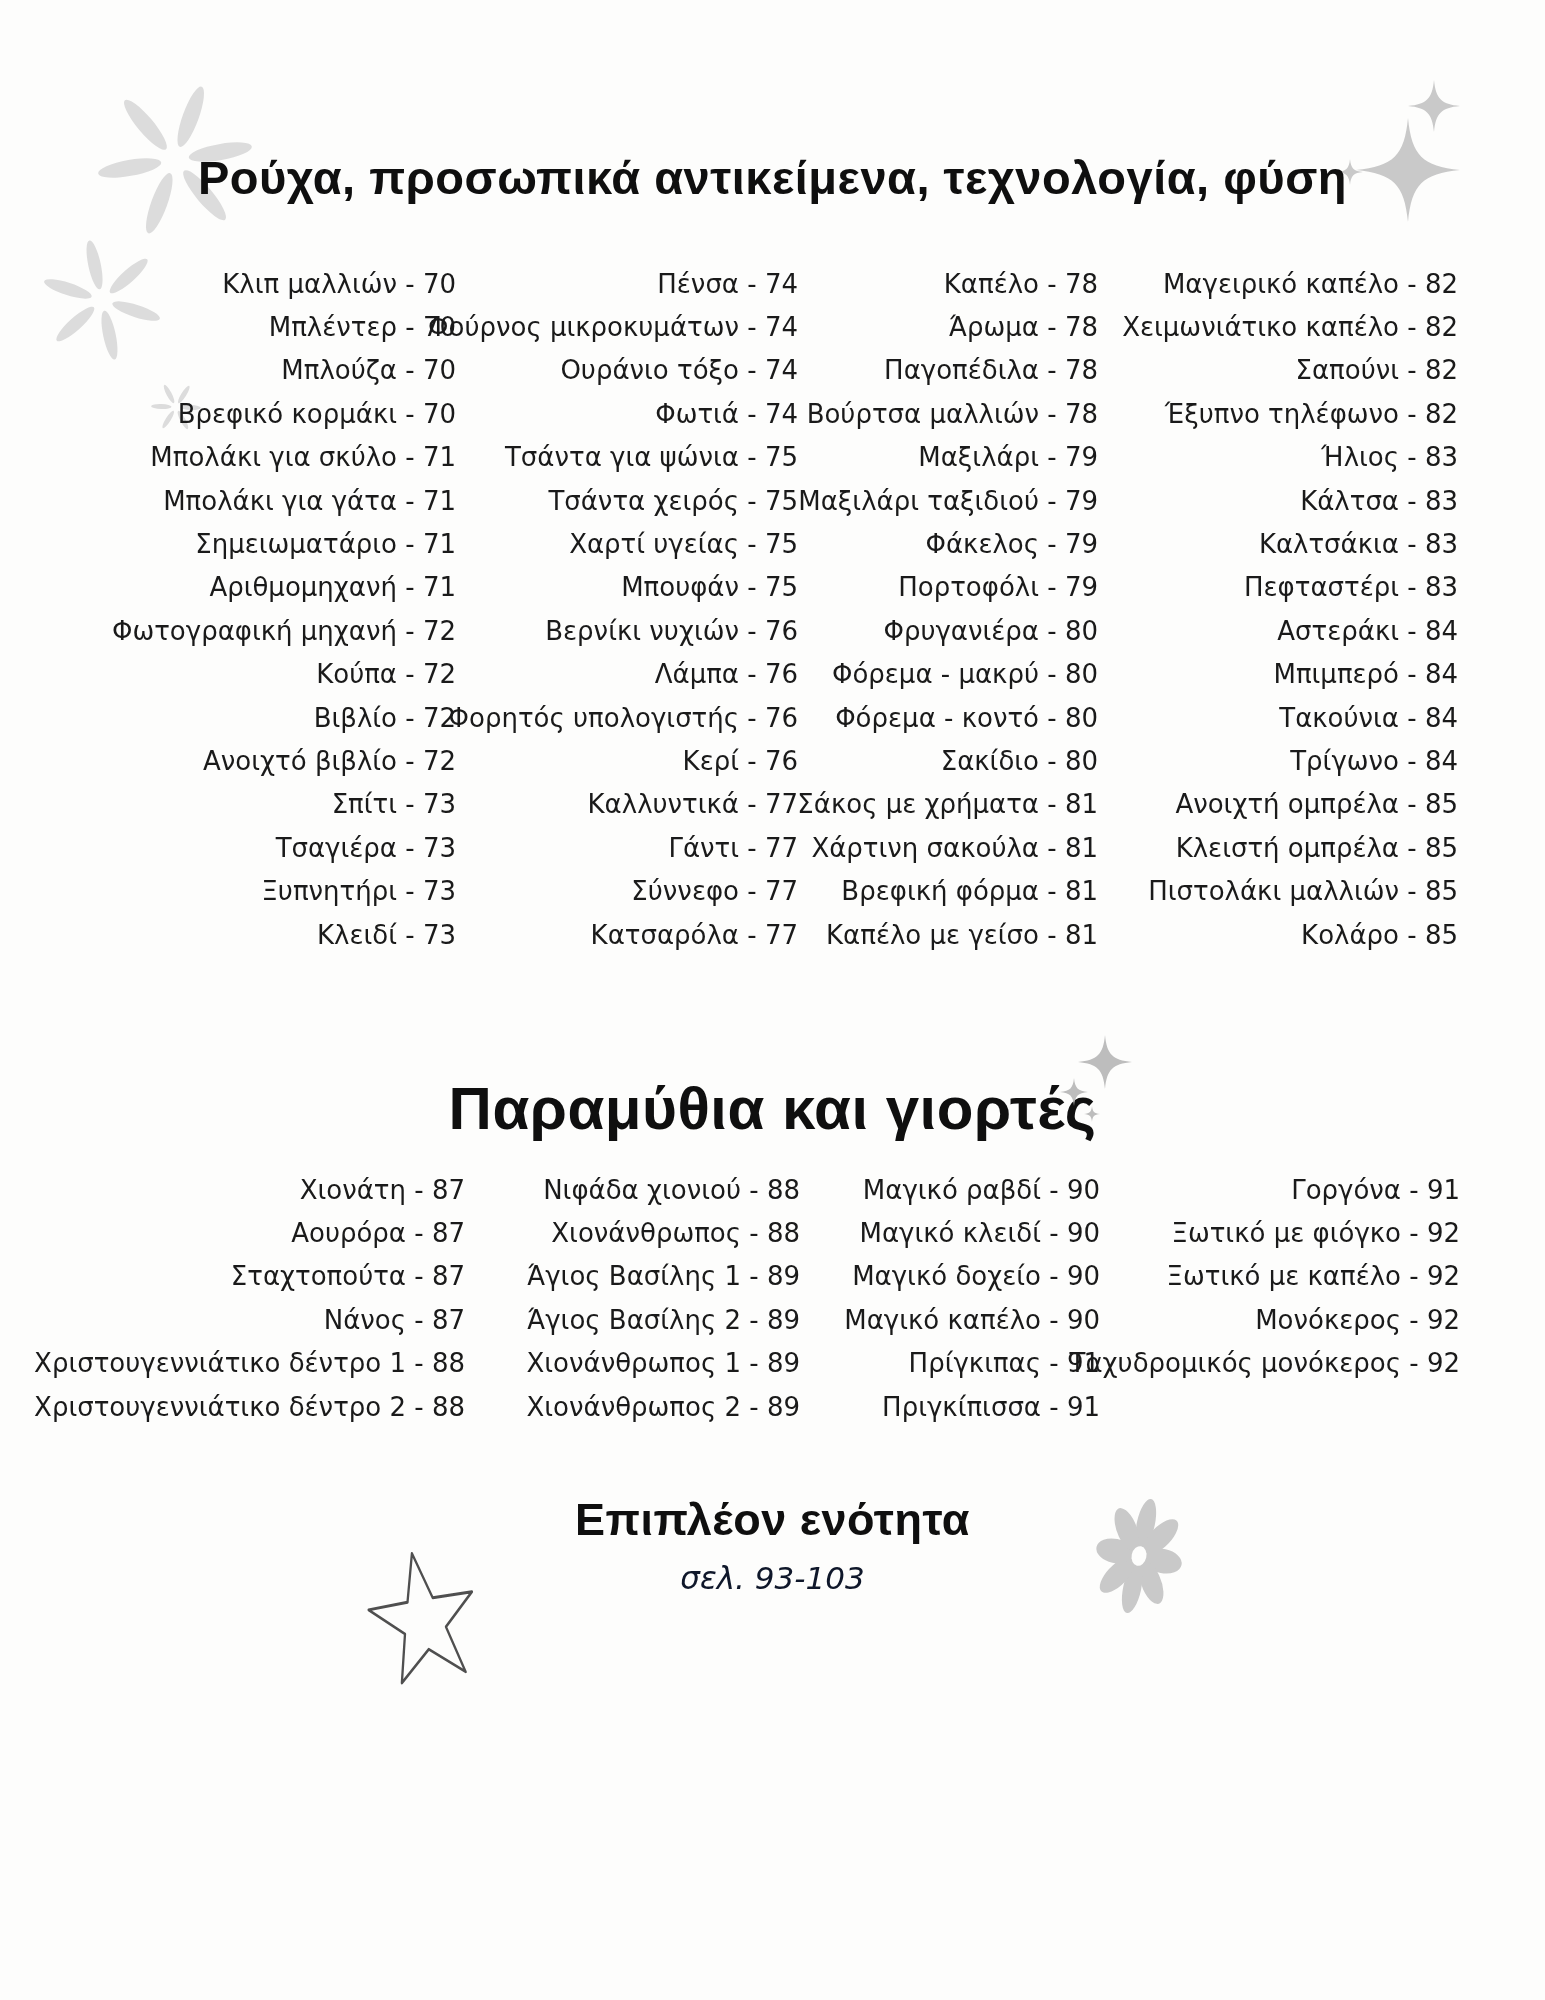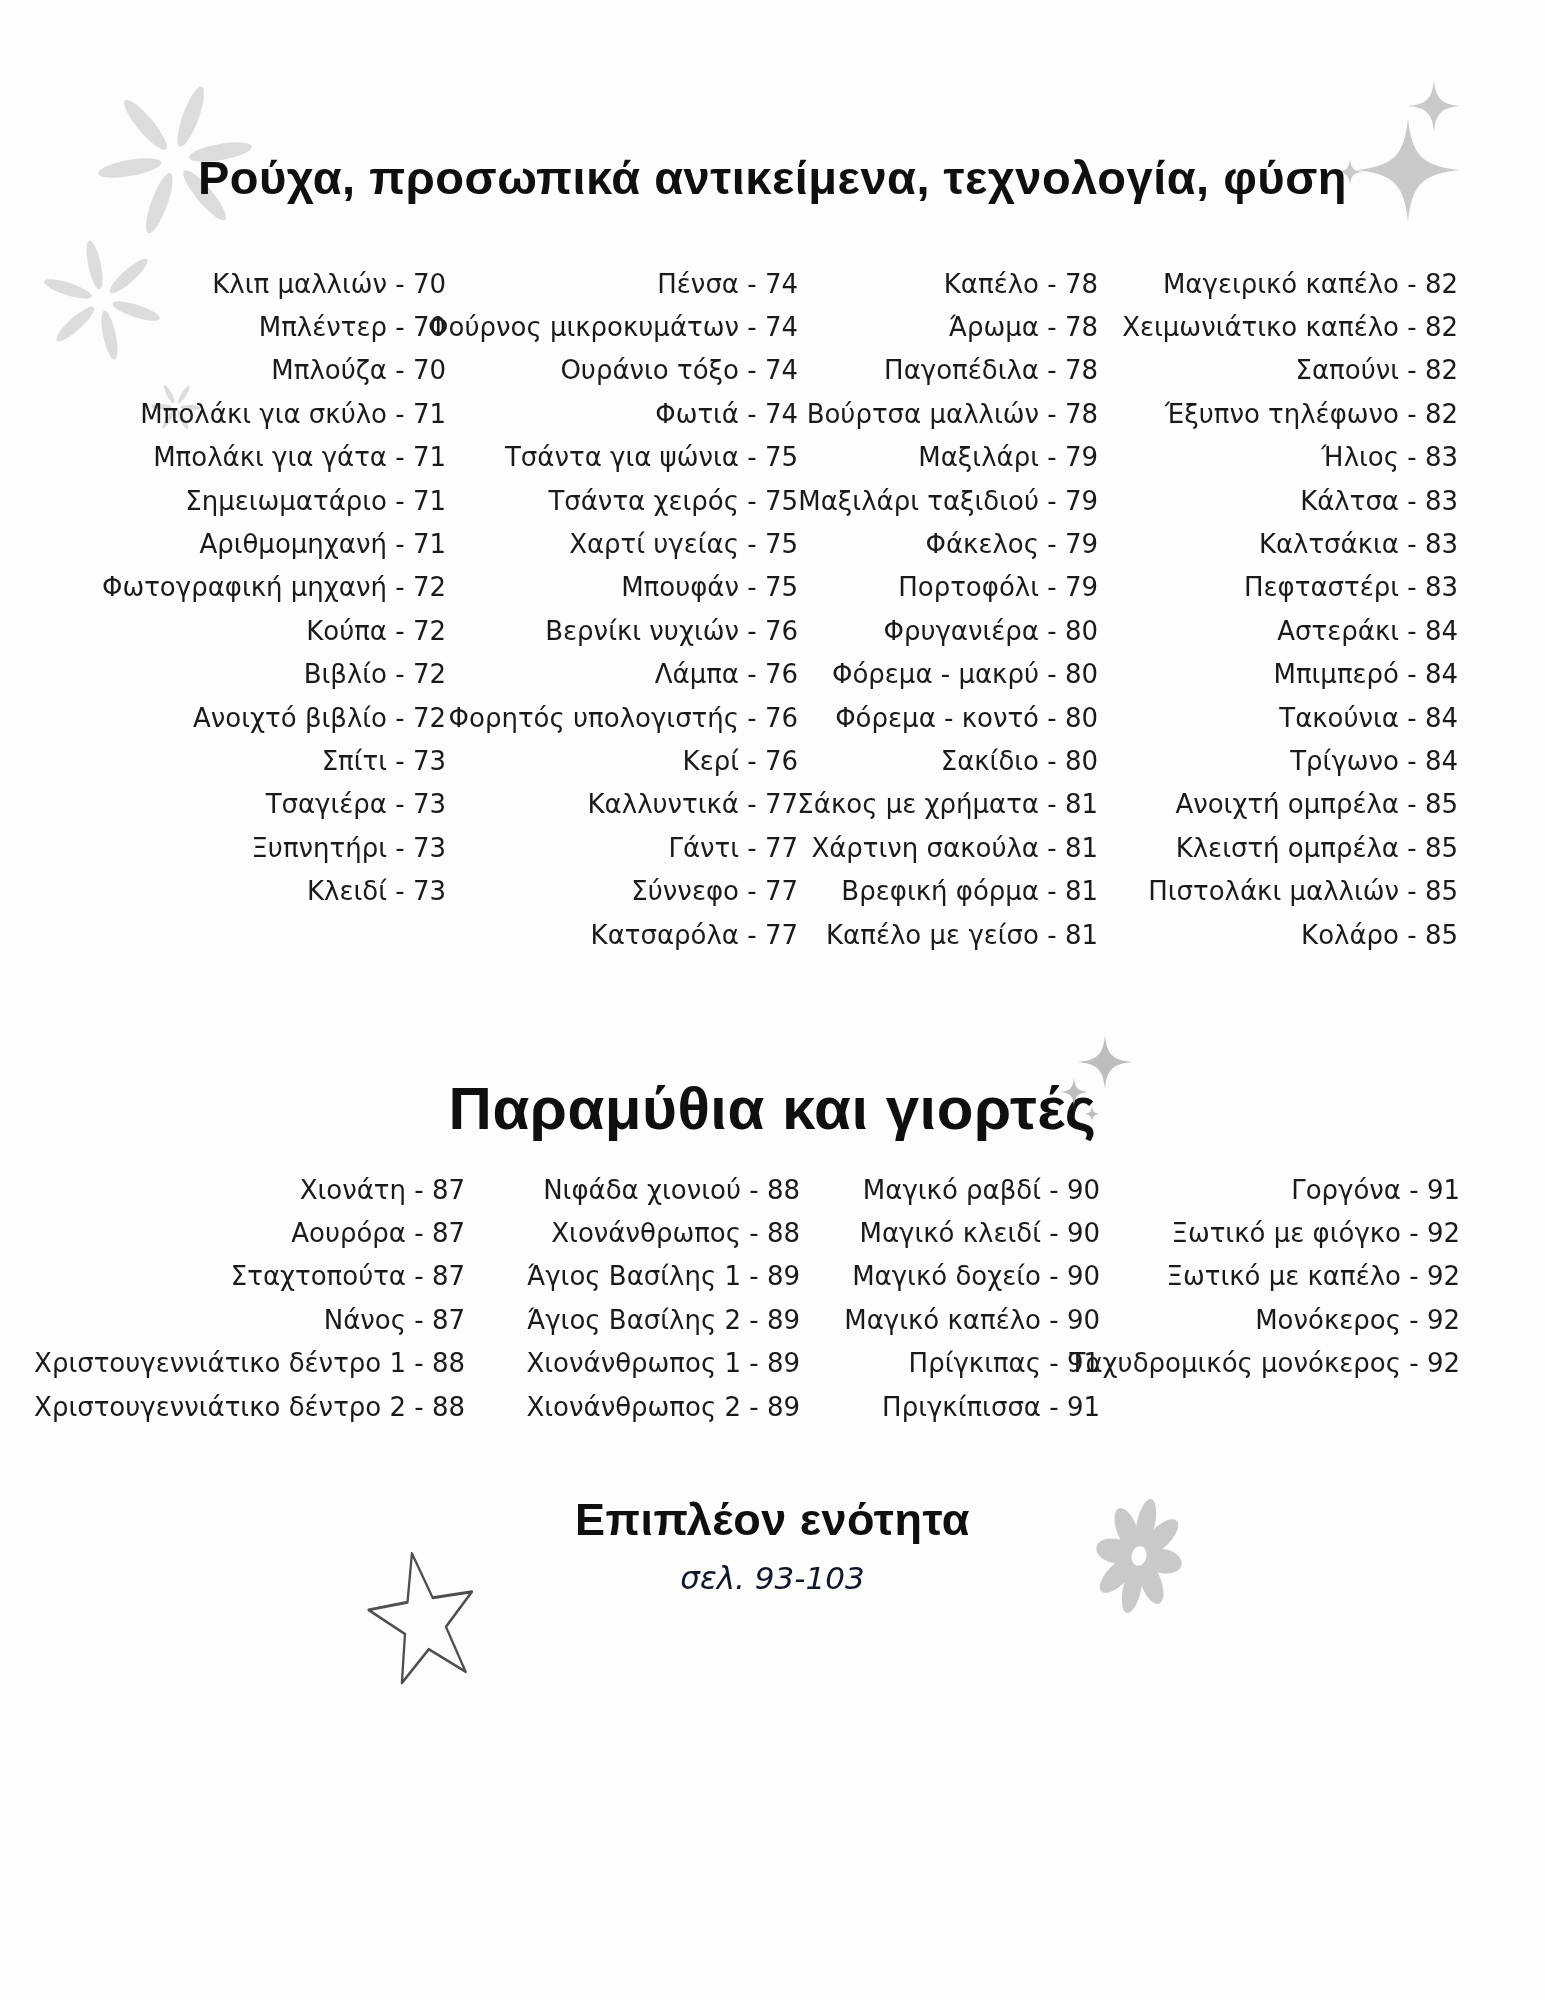--- a/index.html
+++ b/index.html
@@ -21,21 +21,21 @@
   .sub{
     position:absolute;top:1560px;left:0;width:1545px;text-align:center;
     font-style:italic;font-size:31px;color:#0f172a;
   }
   .col{position:absolute}
   .t{
     height:43.4px;display:flex;justify-content:flex-end;align-items:center;
     white-space:nowrap;font-size:26px;color:#1a1a1a;
   }
   
-  #l1c1{left:74px;top:262px;width:372px}
+  #l1c1{left:84px;top:262px;width:372px}
   #l1c2{left:462px;top:262px;width:336px}
   #l1c3{left:798px;top:262px;width:300px}
   #l1c4{left:1098px;top:262px;width:360px}
   
   #l2c1{left:90px;top:1168px;width:375px}
   #l2c2{left:465px;top:1168px;width:335px}
   #l2c3{left:800px;top:1168px;width:300px}
   #l2c4{left:1100px;top:1168px;width:360px}
 </style>
 </head>
@@ -80,20 +80,21 @@
     <use href="#sp" transform="translate(30,112) scale(13)"></use>
   </g>
 </svg>
 
 <h1 class="sec" id="t1">Ρούχα, προσωπικά αντικείμενα, τεχνολογία, φύση</h1>
 
 <div class="col" id="l1c1">
   <div class="t">Κλιπ μαλλιών - 70</div>
   <div class="t">Μπλέντερ - 70</div>
   <div class="t">Μπλούζα - 70</div>
+  <div class="t">Βρεφικό κορμάκι - 70</div>
   <div class="t">Μπολάκι για σκύλο - 71</div>
   <div class="t">Μπολάκι για γάτα - 71</div>
   <div class="t">Σημειωματάριο - 71</div>
   <div class="t">Αριθμομηχανή - 71</div>
   <div class="t">Φωτογραφική μηχανή - 72</div>
   <div class="t">Κούπα - 72</div>
   <div class="t">Βιβλίο - 72</div>
   <div class="t">Ανοιχτό βιβλίο - 72</div>
   <div class="t">Σπίτι - 73</div>
   <div class="t">Τσαγιέρα - 73</div>

